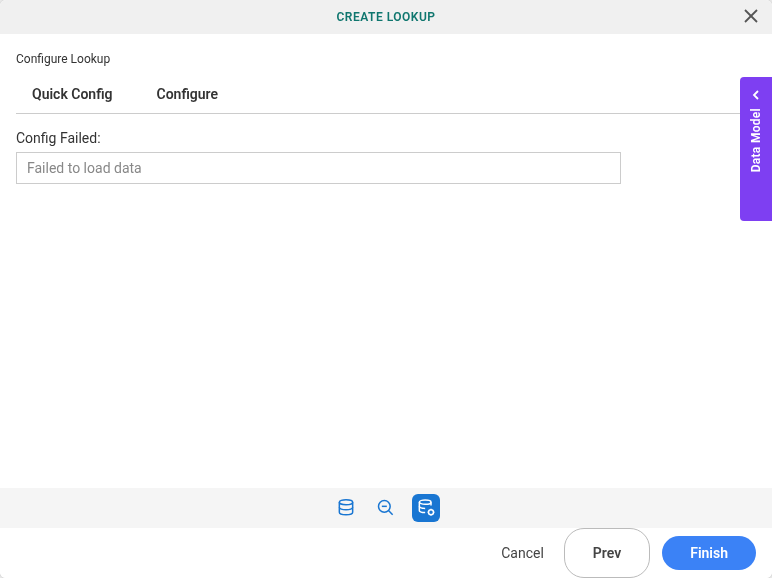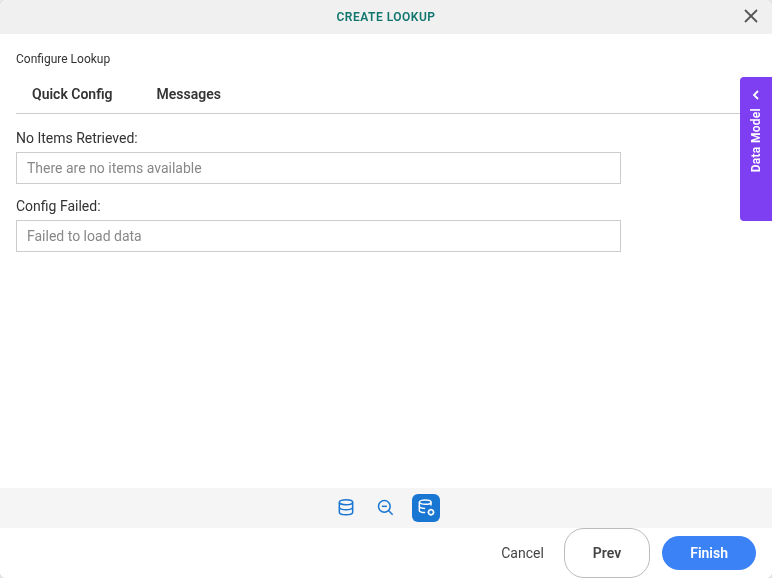--- a/index.html
+++ b/index.html
@@ -210,27 +210,23 @@
           </svg>
       </span>
     </div>
   </div>
 
   <div class="modal-body">
     <h2 class="section-title">Configure Lookup</h2>
 
     <div class="tabs">
       <div class="tab">Quick Config</div>
-      <div class="tab">Messages</div>
-    </div>
-
-    <div class="form-group">
-      <label class="form-label">No Items Retrieved:</label>
-      <input type="text" class="form-input" placeholder="There are no items available" style="">
-    </div>
+      <div class="tab">Configure</div>
+    </div>
+
 
     <div class="form-group">
       <label class="form-label">Config Failed:</label>
       <input type="text" class="form-input" placeholder="Failed to load data" style="">
     </div>
   </div>
 
   <div class="step-bar">
     <div class="step-icon">
       <span>

